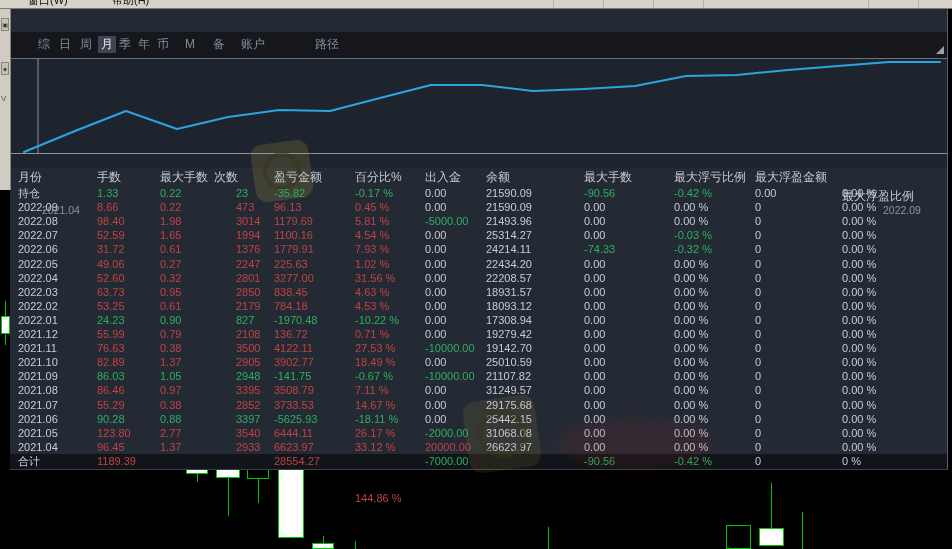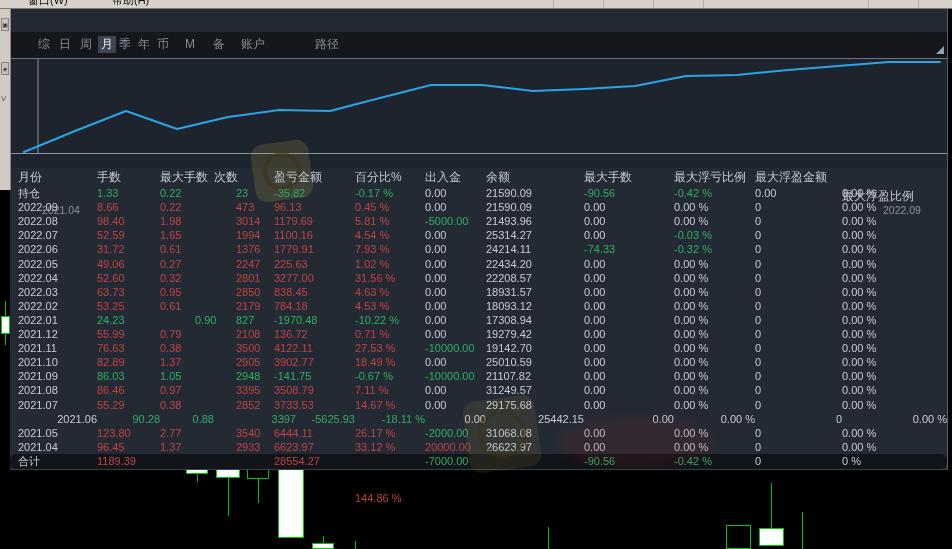--- a/index.html
+++ b/index.html
@@ -263,21 +263,21 @@
           <span class="cell c-w" style="left: 415px; width: 61px;">0.00</span>
           <span class="cell c-w" style="left: 476px; width: 98px;">18093.12</span>
           <span class="cell c-w" style="left: 574px; width: 90px;">0.00</span>
           <span class="cell c-w" style="left: 664px; width: 81px;">0.00 %</span>
           <span class="cell c-w" style="left: 745px; width: 87px;">0</span>
           <span class="cell c-w" style="left: 832px; width: 105px;">0.00 %</span>
         </div>
         <div class="trow" style="top: 304.9px;">
           <span class="cell c-w" style="left: 8px; width: 79px;">2022.01</span>
           <span class="cell c-g" style="left: 87px; width: 63px;">24.23</span>
-          <span class="cell c-g" style="left: 150px; width: 54px; margin-left: 35px;">0.90</span>
+          <span class="cell c-g" style="left: 150px; width: 54px;">0.90</span>
           <span class="cell c-g" style="left: 226px; width: 60px;">827</span>
           <span class="cell c-g" style="left: 264px; width: 81px;">-1970.48</span>
           <span class="cell c-g" style="left: 345px; width: 70px;">-10.22 %</span>
           <span class="cell c-w" style="left: 415px; width: 61px;">0.00</span>
           <span class="cell c-w" style="left: 476px; width: 98px;">17308.94</span>
           <span class="cell c-w" style="left: 574px; width: 90px;">0.00</span>
           <span class="cell c-w" style="left: 664px; width: 81px;">0.00 %</span>
           <span class="cell c-w" style="left: 745px; width: 87px;">0</span>
           <span class="cell c-w" style="left: 832px; width: 105px;">0.00 %</span>
         </div>
@@ -358,21 +358,21 @@
           <span class="cell c-r" style="left: 226px; width: 60px;">2852</span>
           <span class="cell c-r" style="left: 264px; width: 81px;">3733.53</span>
           <span class="cell c-r" style="left: 345px; width: 70px;">14.67 %</span>
           <span class="cell c-w" style="left: 415px; width: 61px;">0.00</span>
           <span class="cell c-w" style="left: 476px; width: 98px;">29175.68</span>
           <span class="cell c-w" style="left: 574px; width: 90px;">0.00</span>
           <span class="cell c-w" style="left: 664px; width: 81px;">0.00 %</span>
           <span class="cell c-w" style="left: 745px; width: 87px;">0</span>
           <span class="cell c-w" style="left: 832px; width: 105px;">0.00 %</span>
         </div>
-        <div class="trow" style="top: 403.6px; text-align: right;">
+        <div class="trow" style="top: 403.6px;">
           <span class="cell c-w" style="left: 8px; width: 79px;">2021.06</span>
           <span class="cell c-g" style="left: 87px; width: 63px;">90.28</span>
           <span class="cell c-g" style="left: 150px; width: 54px;">0.88</span>
           <span class="cell c-g" style="left: 226px; width: 60px;">3397</span>
           <span class="cell c-g" style="left: 264px; width: 81px;">-5625.93</span>
           <span class="cell c-g" style="left: 345px; width: 70px;">-18.11 %</span>
           <span class="cell c-w" style="left: 415px; width: 61px;">0.00</span>
           <span class="cell c-w" style="left: 476px; width: 98px;">25442.15</span>
           <span class="cell c-w" style="left: 574px; width: 90px;">0.00</span>
           <span class="cell c-w" style="left: 664px; width: 81px;">0.00 %</span>
@@ -400,21 +400,21 @@
           <span class="cell c-r" style="left: 226px; width: 60px;">2933</span>
           <span class="cell c-r" style="left: 264px; width: 81px;">6623.97</span>
           <span class="cell c-r" style="left: 345px; width: 70px;">33.12 %</span>
           <span class="cell c-r" style="left: 415px; width: 61px;">20000.00</span>
           <span class="cell c-w" style="left: 476px; width: 98px;">26623.97</span>
           <span class="cell c-w" style="left: 574px; width: 90px;">0.00</span>
           <span class="cell c-w" style="left: 664px; width: 81px;">0.00 %</span>
           <span class="cell c-w" style="left: 745px; width: 87px;">0</span>
           <span class="cell c-w" style="left: 832px; width: 105px;">0.00 %</span>
         </div>
-        <div class="trow total" style="top: 445.9px; border-radius: 6px;">
+        <div class="trow total" style="top: 445.9px;">
           <span class="cell c-w" style="left: 8px; width: 79px;">合计</span>
           <span class="cell c-r" style="left: 87px; width: 63px;">1189.39</span>
           <span class="cell c-r" style="left: 264px; width: 81px;">28554.27</span>
           <span class="cell c-r" style="left: 345px; width: 70px; margin-top: 37px;">144.86 %</span>
           <span class="cell c-g" style="left: 415px; width: 61px;">-7000.00</span>
           <span class="cell c-g" style="left: 574px; width: 90px;">-90.56</span>
           <span class="cell c-g" style="left: 664px; width: 81px;">-0.42 %</span>
           <span class="cell c-w" style="left: 745px; width: 87px;">0</span>
           <span class="cell c-w" style="left: 832px; width: 105px;">0 %</span>
         </div>

